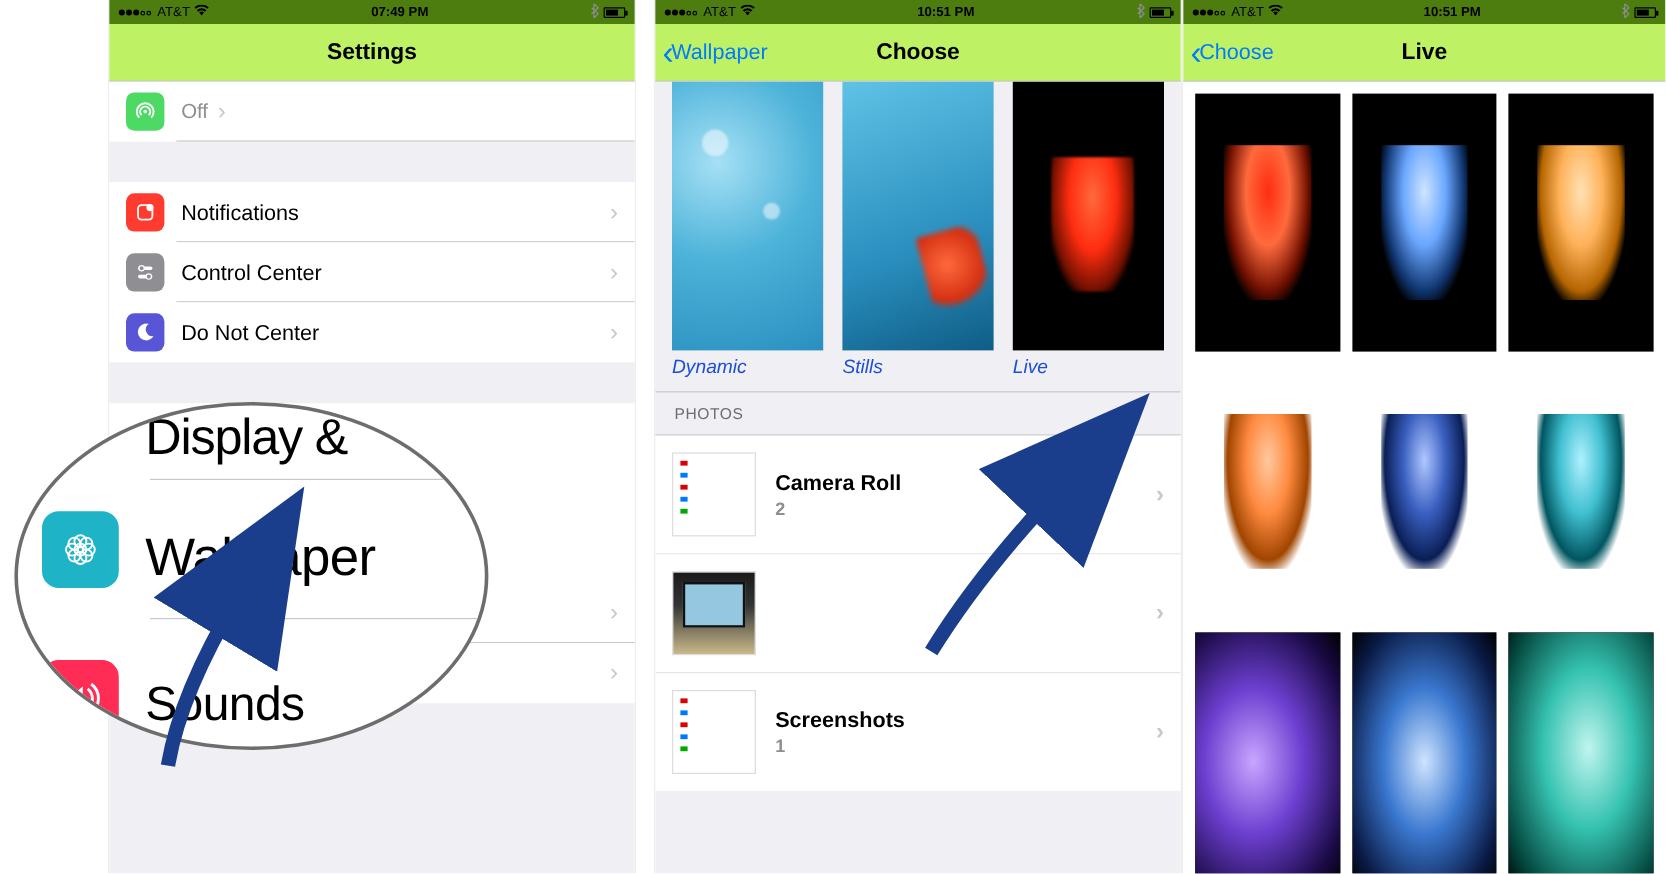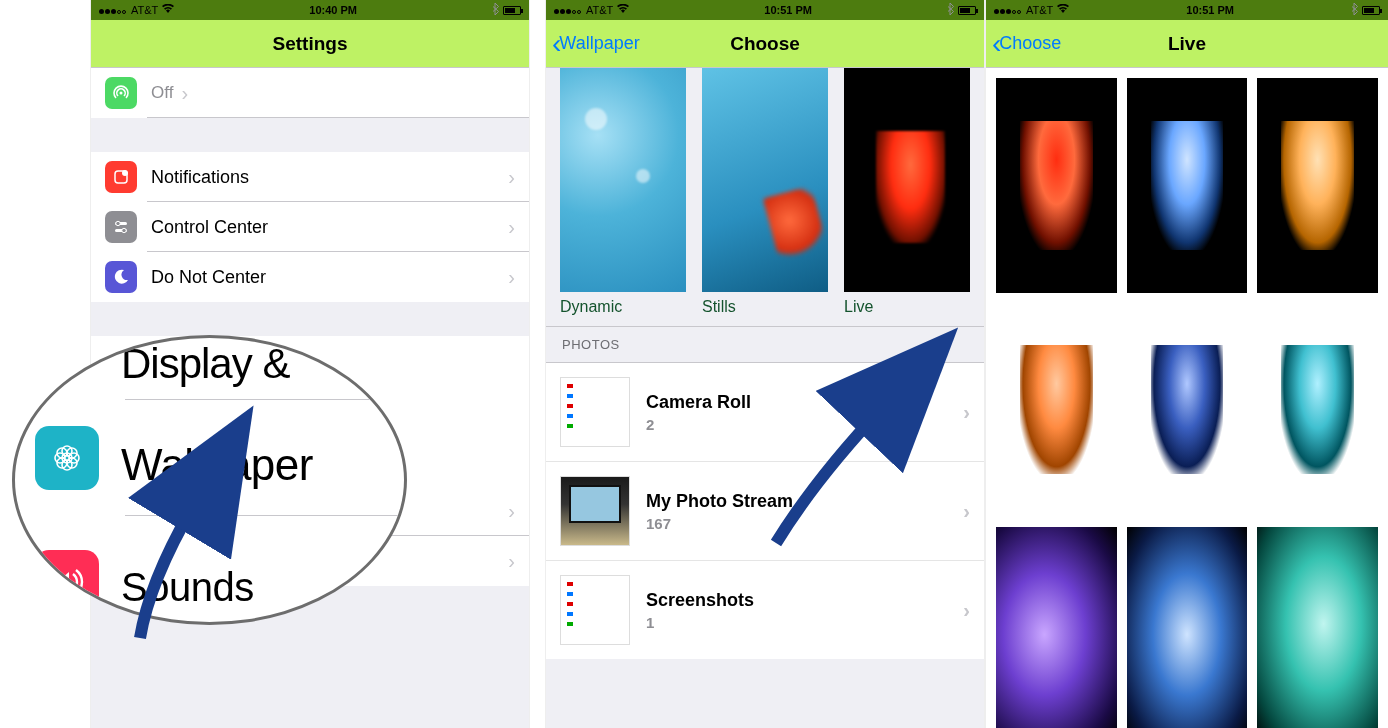--- a/index.html
+++ b/index.html
@@ -123,21 +123,21 @@
     background:#efeff4;
   }
   .cat { flex:1; display:flex; flex-direction:column; }
   .cat .thumb {
     width:100%; aspect-ratio: 9/16;
     border-radius:0;
     background:#ccc;
     position:relative;
     overflow:hidden;
   }
-  .cat .cap { font-size:16px; color:#14532d; margin-top:6px; }
+  .cat .cap { font-size:16px; color:#1d4ed8; margin-top:6px;font-style:italic; }
 
   .thumb.dynamic { background: radial-gradient(circle at 30% 30%, #a6e0f5 0%, #4db3d9 45%, #2a8fbf 100%); }
   .thumb.dynamic::before, .thumb.dynamic::after {
     content:""; position:absolute; border-radius:50%;
     background: rgba(255,255,255,0.5);
   }
   .thumb.dynamic::before { width:22px; height:22px; left:20%; top:18%; filter:blur(1px);}
   .thumb.dynamic::after  { width:14px; height:14px; left:60%; top:45%; filter:blur(1px);}
 
   .thumb.stills { background: linear-gradient(160deg,#5fc2e5 0%, #2a8fbf 60%, #0f5d85 100%); }
@@ -267,21 +267,21 @@
       <span class="dots">
         <span></span><span></span><span></span><span class="empty"></span><span class="empty"></span>
       </span>
       <span>AT&amp;T</span>
       <span>
         <svg width="12" height="10" viewBox="0 0 12 10">
             <path d="M6 9 L4 6.5 A3 3 0 0 1 8 6.5 Z M2 4.5 A6 6 0 0 1 10 4.5 L8.8 5.8 A4.2 4.2 0 0 0 3.2 5.8 Z M0 2 A9 9 0 0 1 12 2 L10.8 3.2 A7.3 7.3 0 0 0 1.2 3.2 Z" fill="#000"></path>
           </svg>
       </span>
     </div>
-    <div style="font-weight:600;">10:40 PM</div>
+    <div style="font-weight:600;">07:49 PM</div>
     <div class="right">
       <span style="color:#8e8e93;">
         <svg width="7" height="12" viewBox="0 0 7 12">
             <path d="M3 0 V12 L6.5 8.5 L1 3.5 M3 0 L6.5 3.5 L1 8.5" stroke="#8e8e93" stroke-width="1" fill="none"></path>
           </svg>
       </span>
       <span class="battery">
           <span class="fill"></span>
         </span>
     </div>
@@ -497,24 +497,20 @@
       <div class="athumb camroll"></div>
       <div class="ainfo">
         <div class="aname">Camera Roll</div>
         <div class="acount">2</div>
       </div>
       <span class="chevron">›</span>
     </div>
 
     <div class="album">
       <div class="athumb stream"></div>
-      <div class="ainfo">
-        <div class="aname">My Photo Stream</div>
-        <div class="acount">167</div>
-      </div>
       <span class="chevron">›</span>
     </div>
 
     <div class="album" style="border-bottom:none;">
       <div class="athumb camroll"></div>
       <div class="ainfo">
         <div class="aname">Screenshots</div>
         <div class="acount">1</div>
       </div>
       <span class="chevron">›</span>

